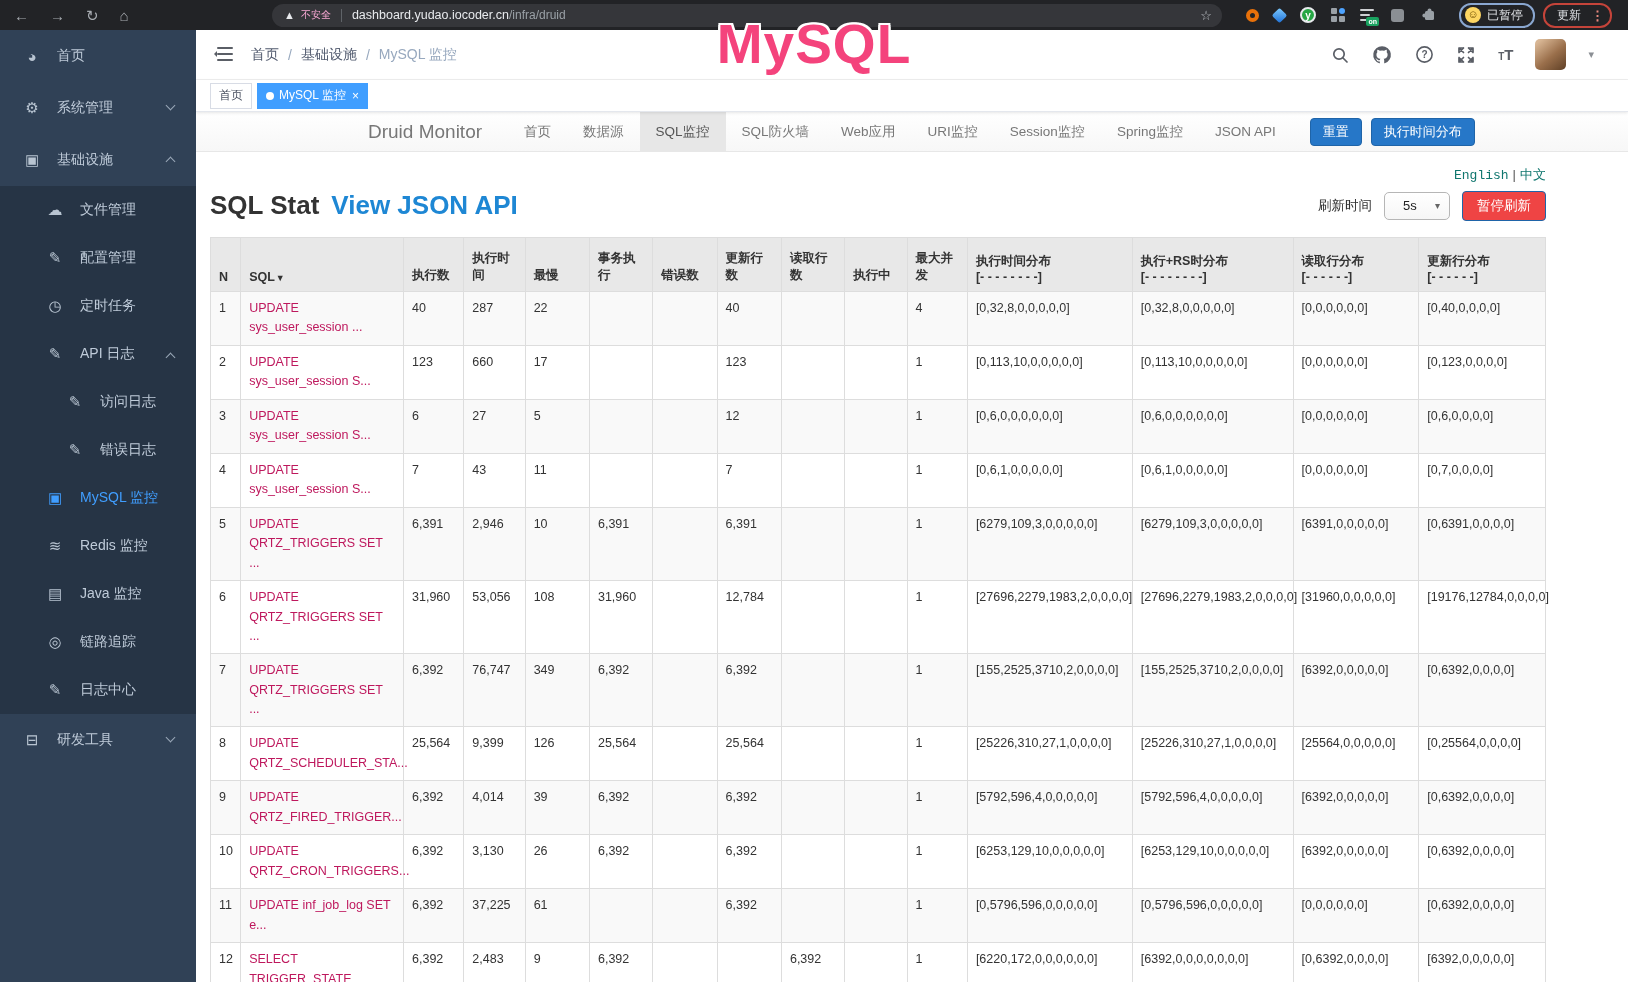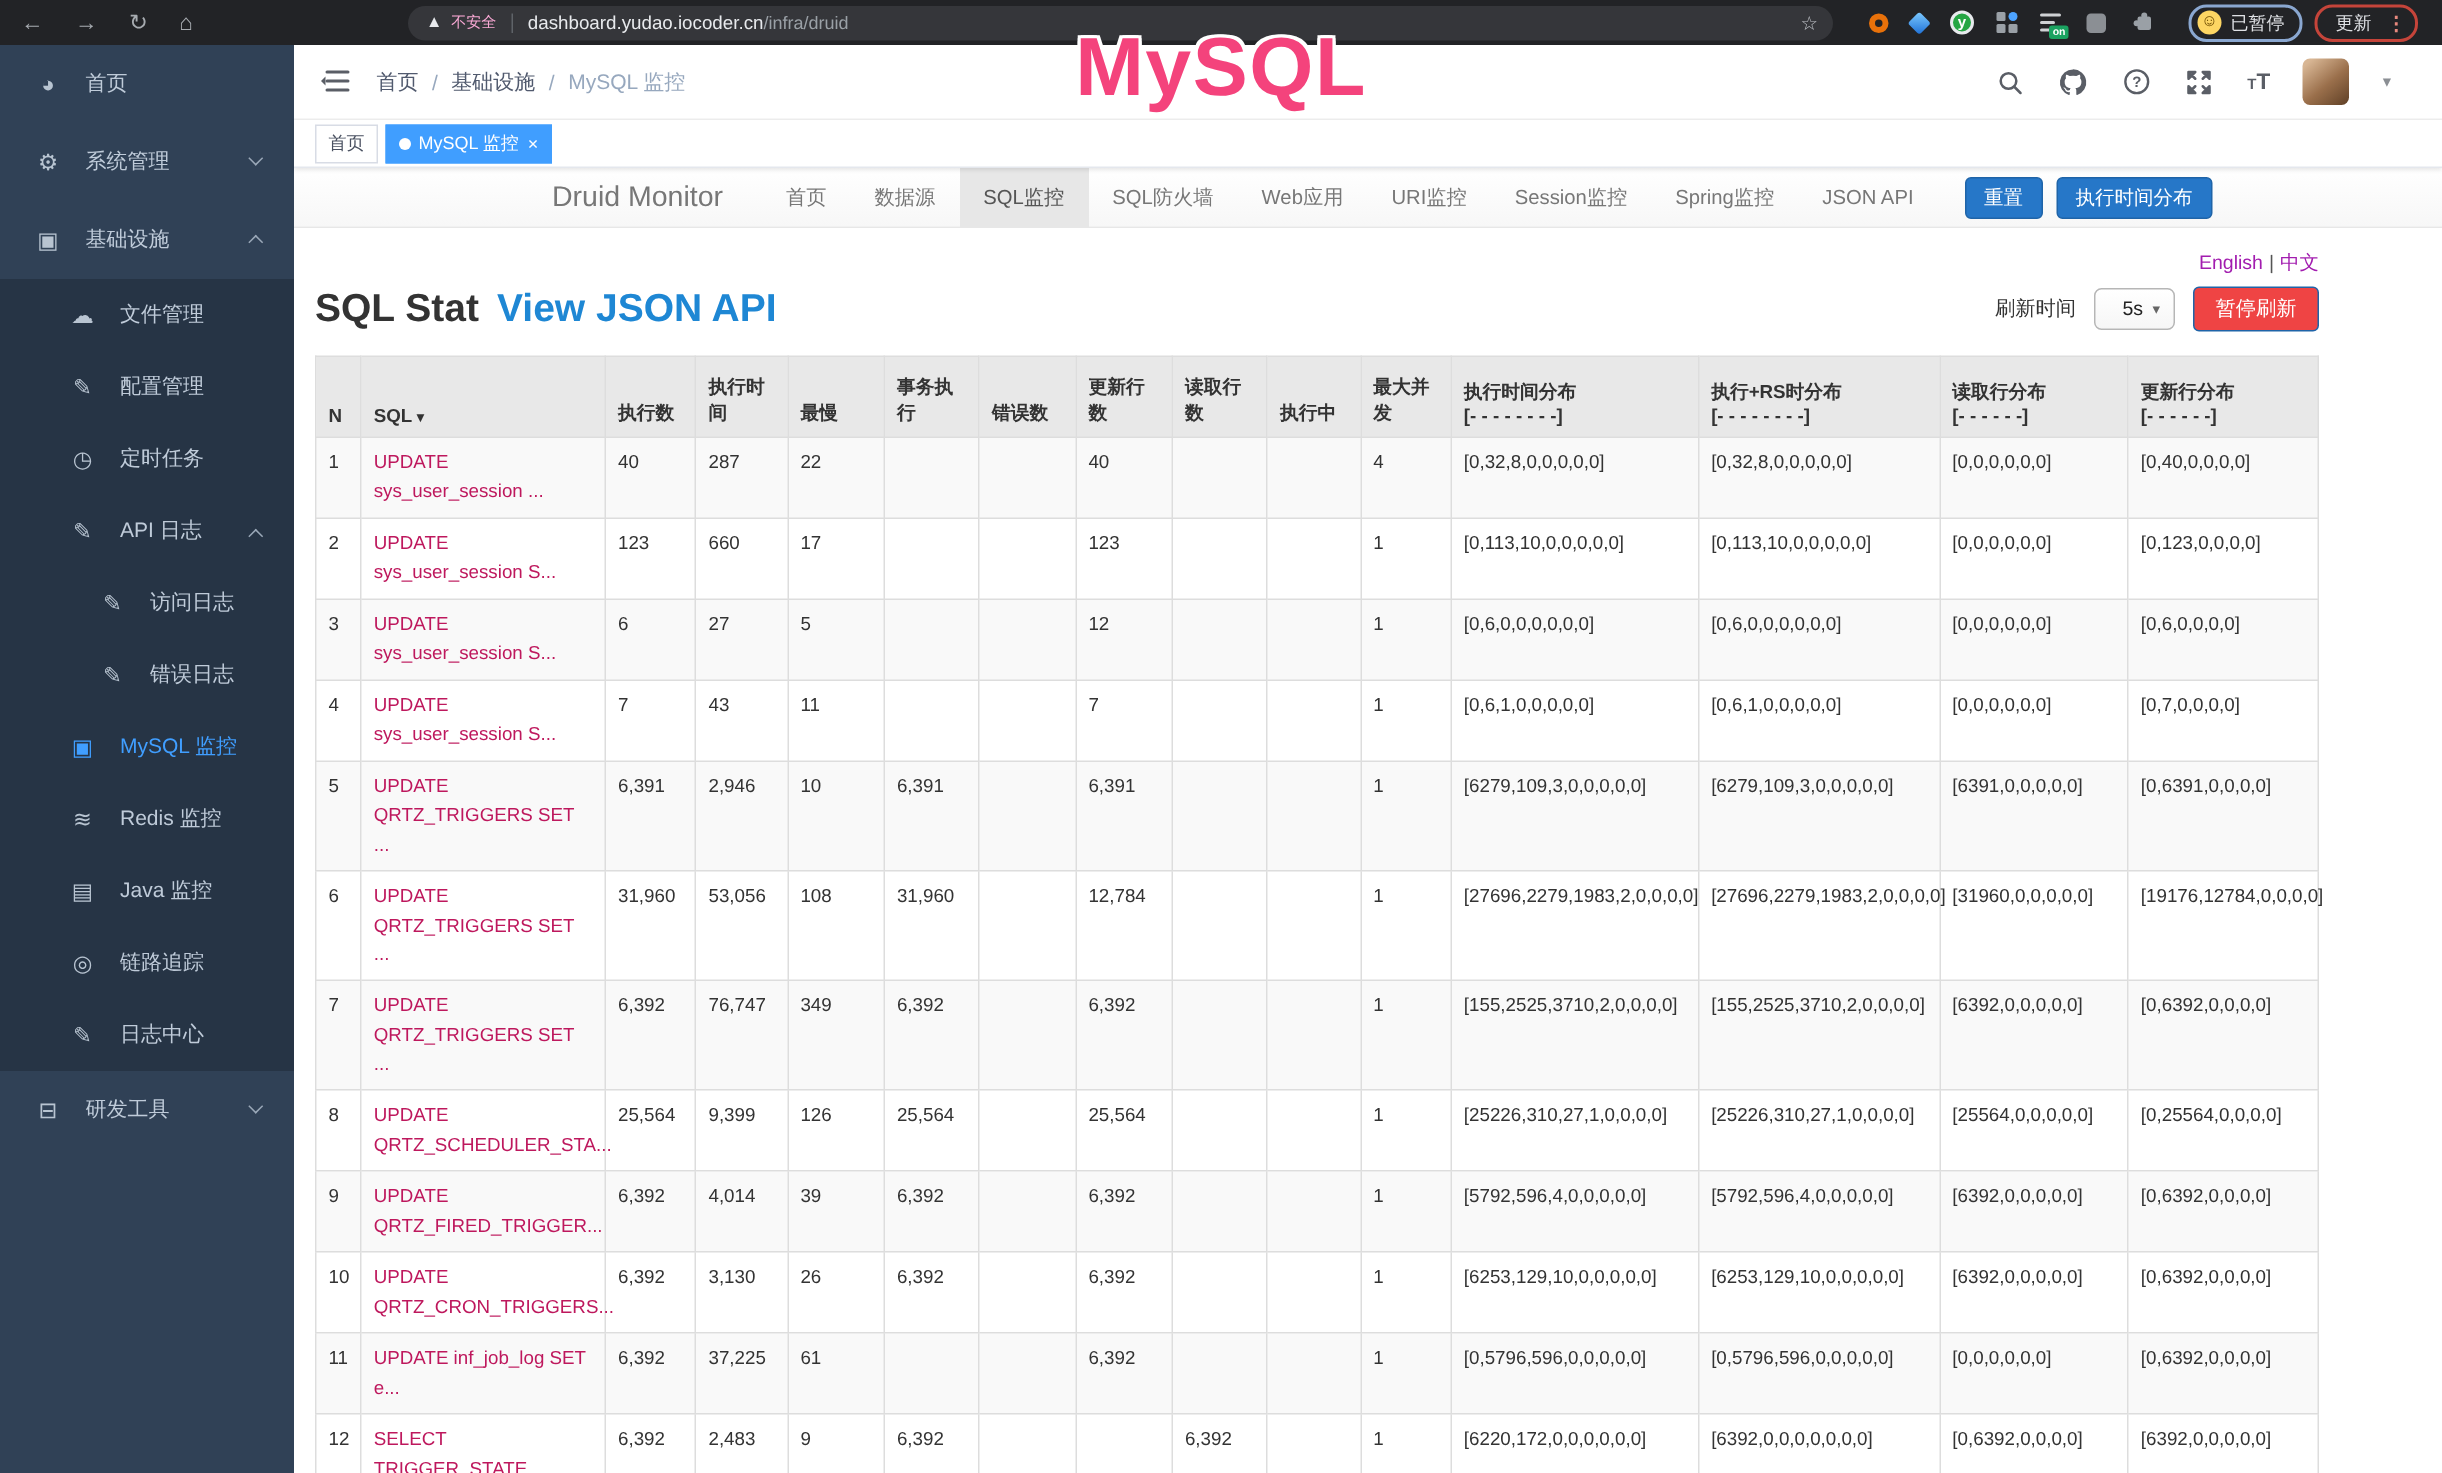--- a/index.html
+++ b/index.html
@@ -103,28 +103,28 @@
   .dtabs { display:flex; height:40px; }
   .dtab { padding:0 16px; line-height:40px; font-size:13.5px; color:#777; cursor:pointer; white-space:nowrap; }
   .dtab.active { background:#e7e7e7; color:#555; }
   .dnav-btns { display:flex; gap:9px; margin-left:18px; }
   .btn-blue { background:#2677c8; color:#fff; border:1px solid #1f64a8; border-radius:4px;
     font-size:13px; padding:4px 12px; cursor:pointer; font-family:inherit; white-space:nowrap; }
 
   
   .druid-body { padding:0 82px 0 14px; }
   .lang-row { margin-top:14px; text-align:right; font-size:13px; }
-  .lang-link { color:#a21caf; cursor:pointer; }
+  .lang-link { color:#0f766e; cursor:pointer;font-family:Liberation Mono, monospace; }
   .lang-sep { color:#555; margin:0 4px; }
   .title-row { display:flex; align-items:center; margin-top:6px; }
   .page-title { font-size:26px; font-weight:bold; color:#333; }
   .title-link { font-size:26px; font-weight:bold; color:#1e87d4; margin-left:12px; cursor:pointer; }
   .refresh-box { margin-left:auto; display:flex; align-items:center; gap:12px; }
   .refresh-label { font-size:13.5px; color:#333; }
-  .select { width:54px; height:28px; border:1px solid #b6b6b6; border-radius:5px;
+  .select { width:66px; height:28px; border:1px solid #b6b6b6; border-radius:5px;
     background:linear-gradient(#fff,#f6f6f6); display:inline-flex; align-items:center;
     justify-content:space-between; padding:0 9px 0 18px; font-size:13px; color:#222; cursor:pointer; }
   .select .caret { color:#666; font-size:10px; }
   .btn-pause { background:#ef4444; color:#fff; border:1px solid #1f64a8; border-radius:4px;
     font-size:13.5px; padding:5px 14px; cursor:pointer; font-family:inherit; }
 
   
   table.stat { border-collapse:collapse; margin-top:16px; width:100%; table-layout:fixed;
     font-size:12.5px; color:#333; }
   table.stat th, table.stat td { border:1px solid #ddd; padding:7px 8px; text-align:left; }

